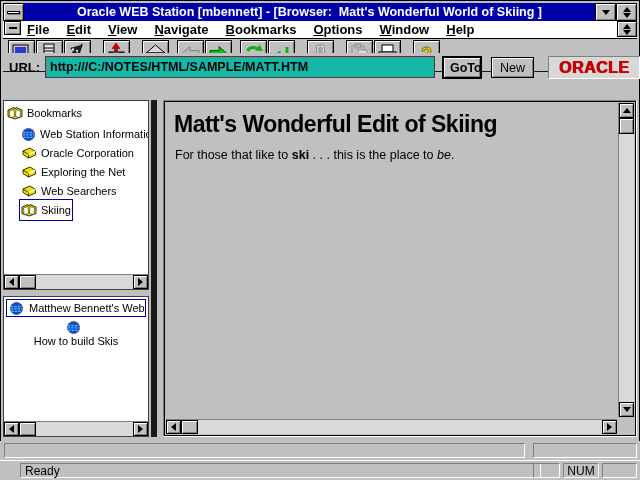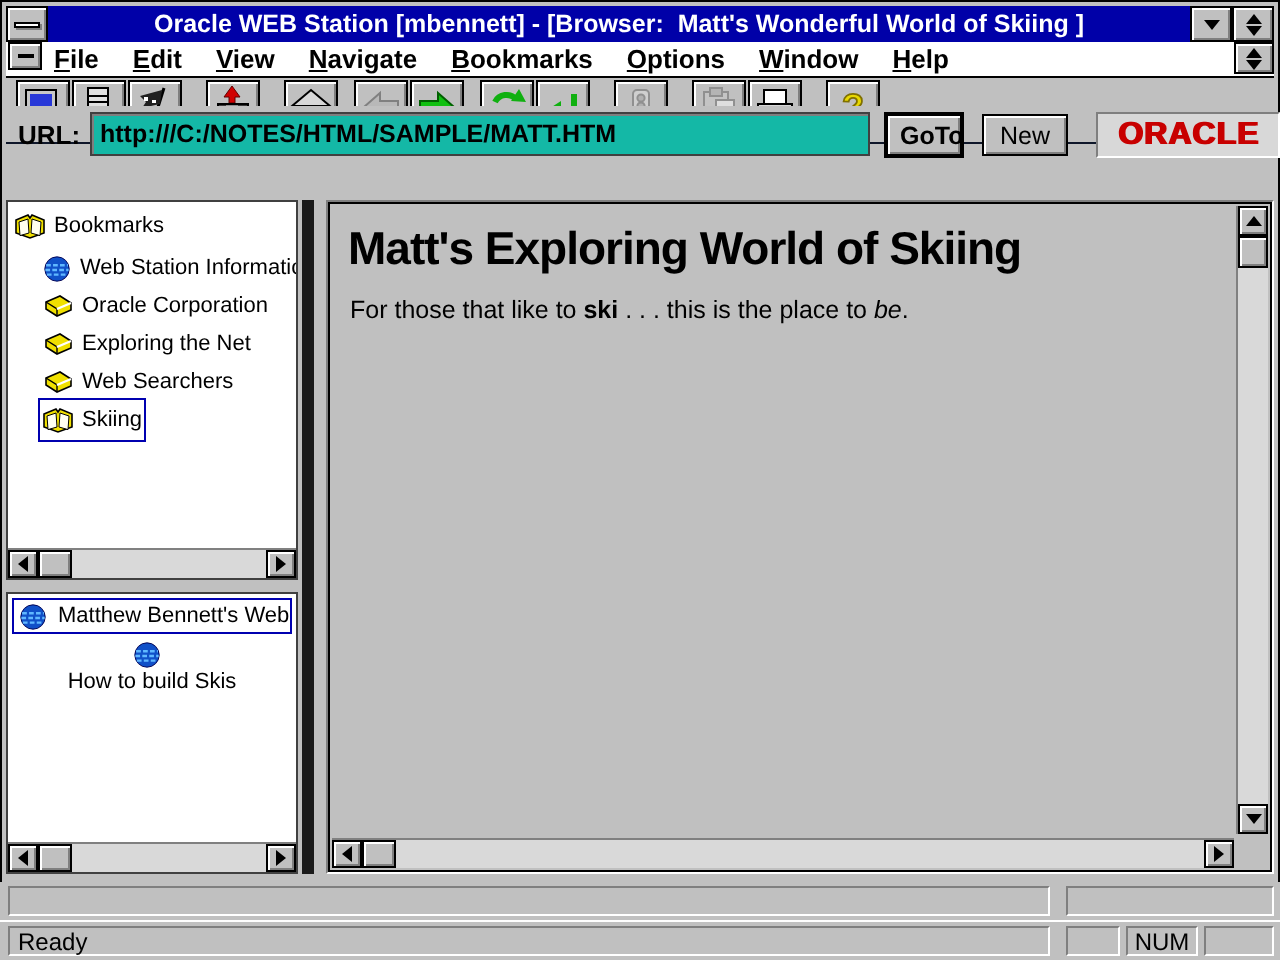--- a/index.html
+++ b/index.html
@@ -324,21 +324,21 @@
       <div class="sb-thumb"></div>
       <div class="sb-track"></div>
       <button class="sb-btn">
           <span class="tri-r"></span>
         </button>
     </div>
   </div>
 
   <div class="abs content">
     <div class="page">
-      <div class="page-heading">Matt's Exploring World of Skiing</div>
+      <div class="page-heading">Matt's Wonderful Edit of Skiing</div>
       <div class="page-para"><span>For those that like to </span><span class="b">ski</span><span> . . . this is the place to </span><span class="i">be</span><span>.</span></div>
     </div>
     <div class="vscroll" style="right:2px;top:2px;bottom:19px;">
       <button class="sb-btn">
           <span class="tri-up"></span>
         </button>
       <div class="sb-thumb"></div>
       <div class="sb-track"></div>
       <button class="sb-btn">
           <span class="tri-dn"></span>
@@ -355,21 +355,21 @@
         </button>
     </div>
   </div>
 
   <div class="abs prog-row">
     <div class="s-panel" style="left:4px;width:521px;"></div>
     <div class="s-panel" style="left:533px;width:104px;"></div>
   </div>
 
   <div class="abs status-row">
-    <div class="s-panel" style="left:4px;width:521px;">
+    <div class="s-panel" style="left:20px;width:521px;">
         <span>Ready</span>
       </div>
     <div class="s-panel" style="left:533px;width:27px;"></div>
     <div class="s-panel" style="left:563px;width:36px;justify-content:center;">
         <span>NUM</span>
       </div>
     <div class="s-panel" style="left:602px;width:35px;"></div>
   </div>
 
 </div>

